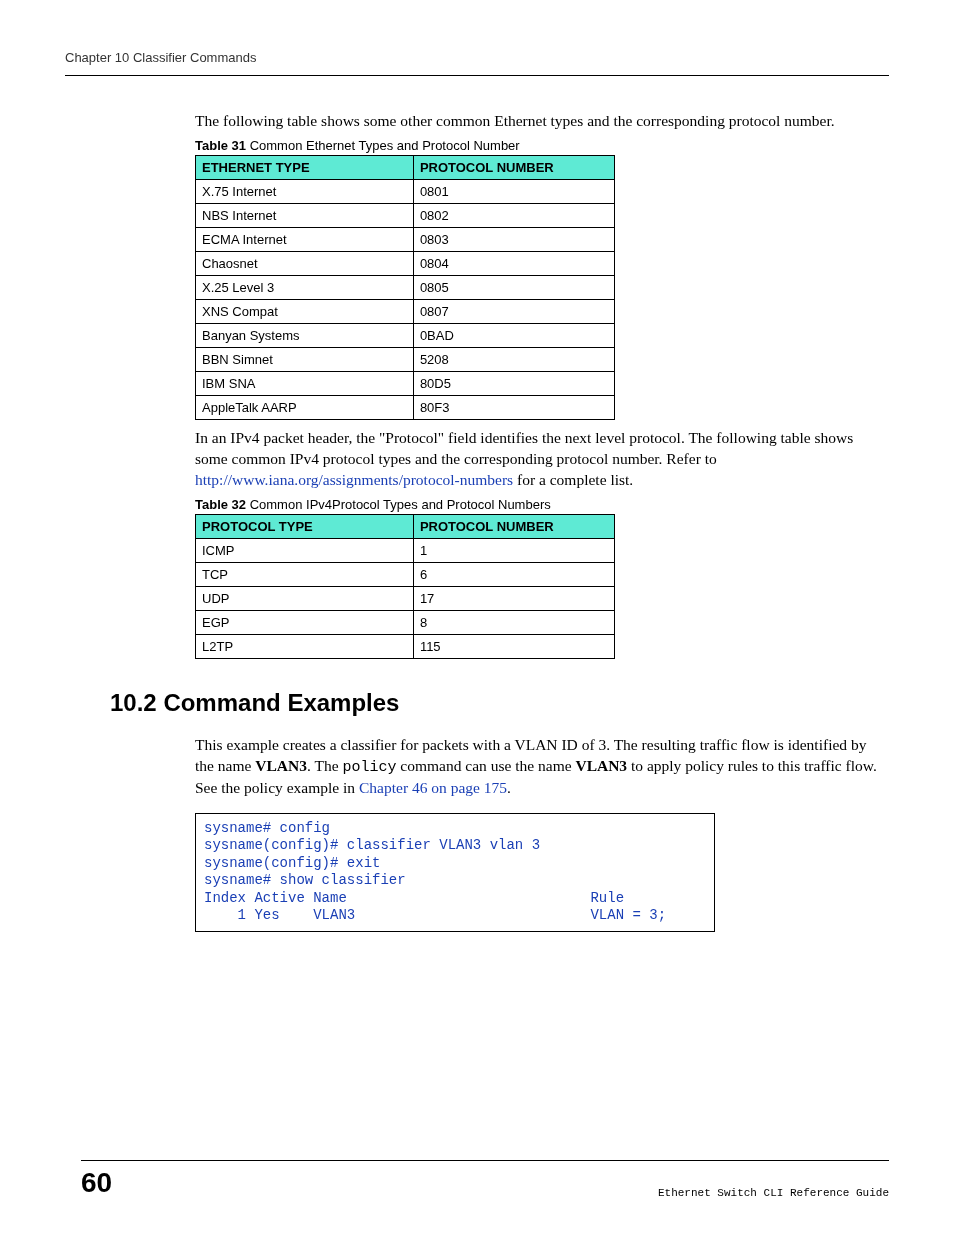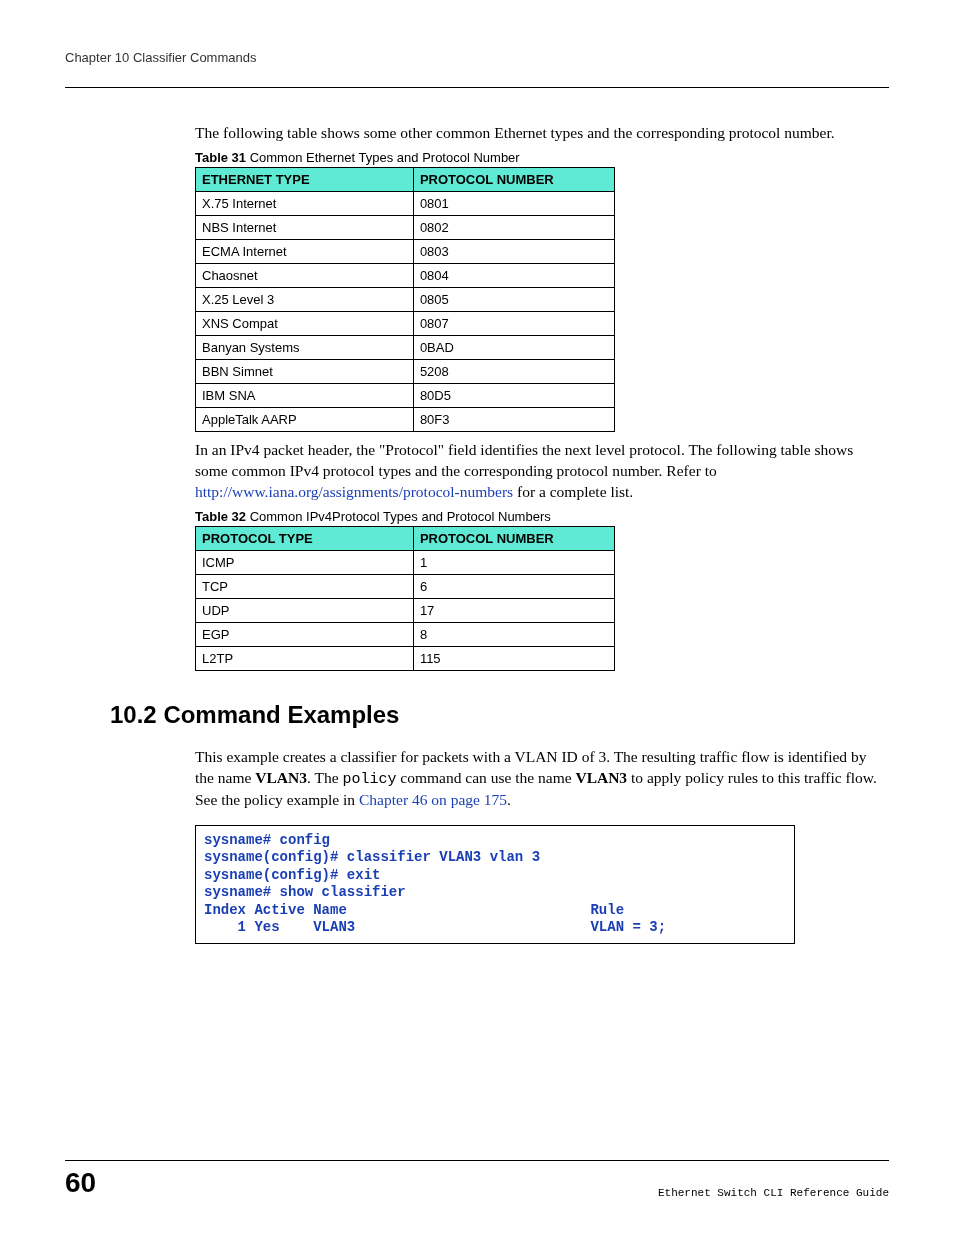--- a/index.html
+++ b/index.html
@@ -14,21 +14,21 @@
       background: #fff;
       width: 954px;
       height: 1235px;
       position: relative;
       padding: 50px 65px 40px 65px;
     }
     .header-line {
       font-family: Arial, Helvetica, sans-serif;
       font-size: 13px;
       color: #333;
-      padding-bottom: 22px;
+      padding-bottom: 10px;
       border-bottom: 1px solid #000;
       margin-bottom: 35px;
     }
     .content {
       padding-left: 130px;
     }
     .para {
       font-size: 15.5px;
       line-height: 1.35;
       margin-bottom: 6px;
@@ -84,27 +84,26 @@
     }
     .code-block {
       font-family: "Courier New", Courier, monospace;
       font-size: 14px;
       color: #1a3fb5;
       border: 1px solid #000;
       padding: 6px 8px;
       white-space: pre;
       line-height: 1.25;
       margin-top: 14px;
-      width: 600px;
-      font-weight: bold;
+      width: 520px;
     }
     .footer {
       position: absolute;
       bottom: 36px;
-      left: 65px;
+      left: 81px;
       right: 65px;
       display: flex;
       justify-content: space-between;
       align-items: flex-end;
       border-top: 1px solid #000;
       padding-top: 6px;
     }
     .page-number {
       font-family: Arial, Helvetica, sans-serif;
       font-size: 28px;

